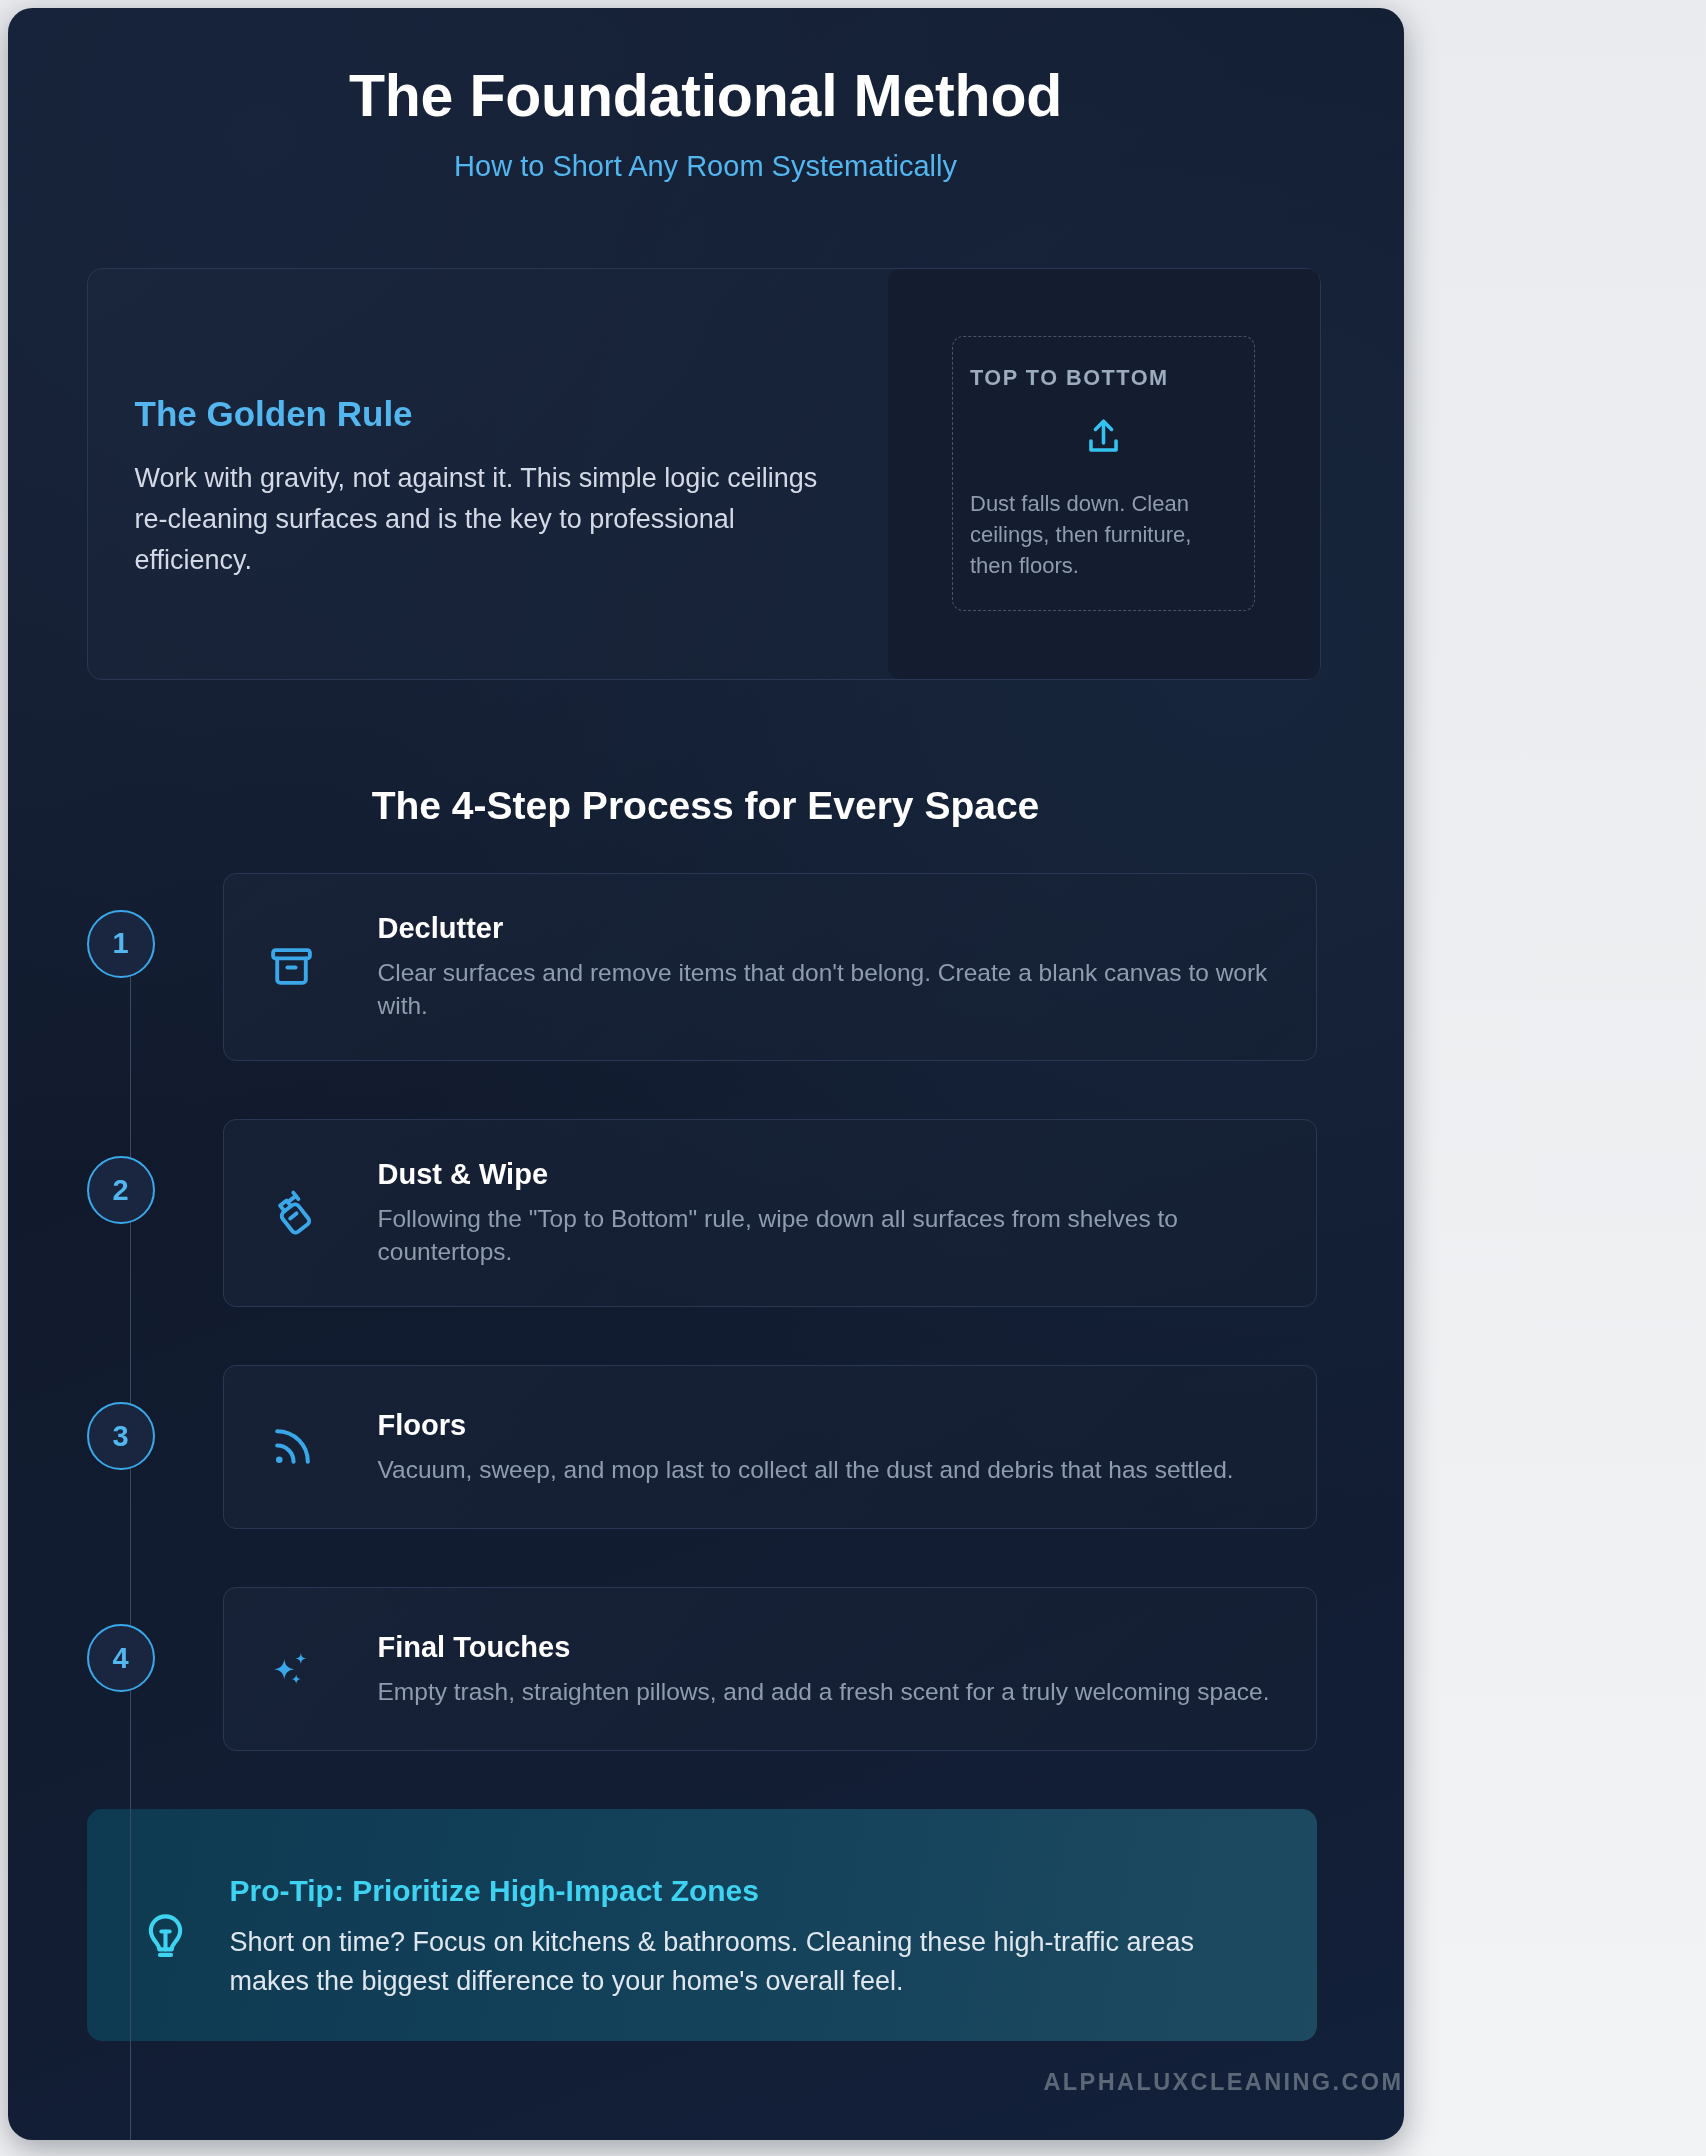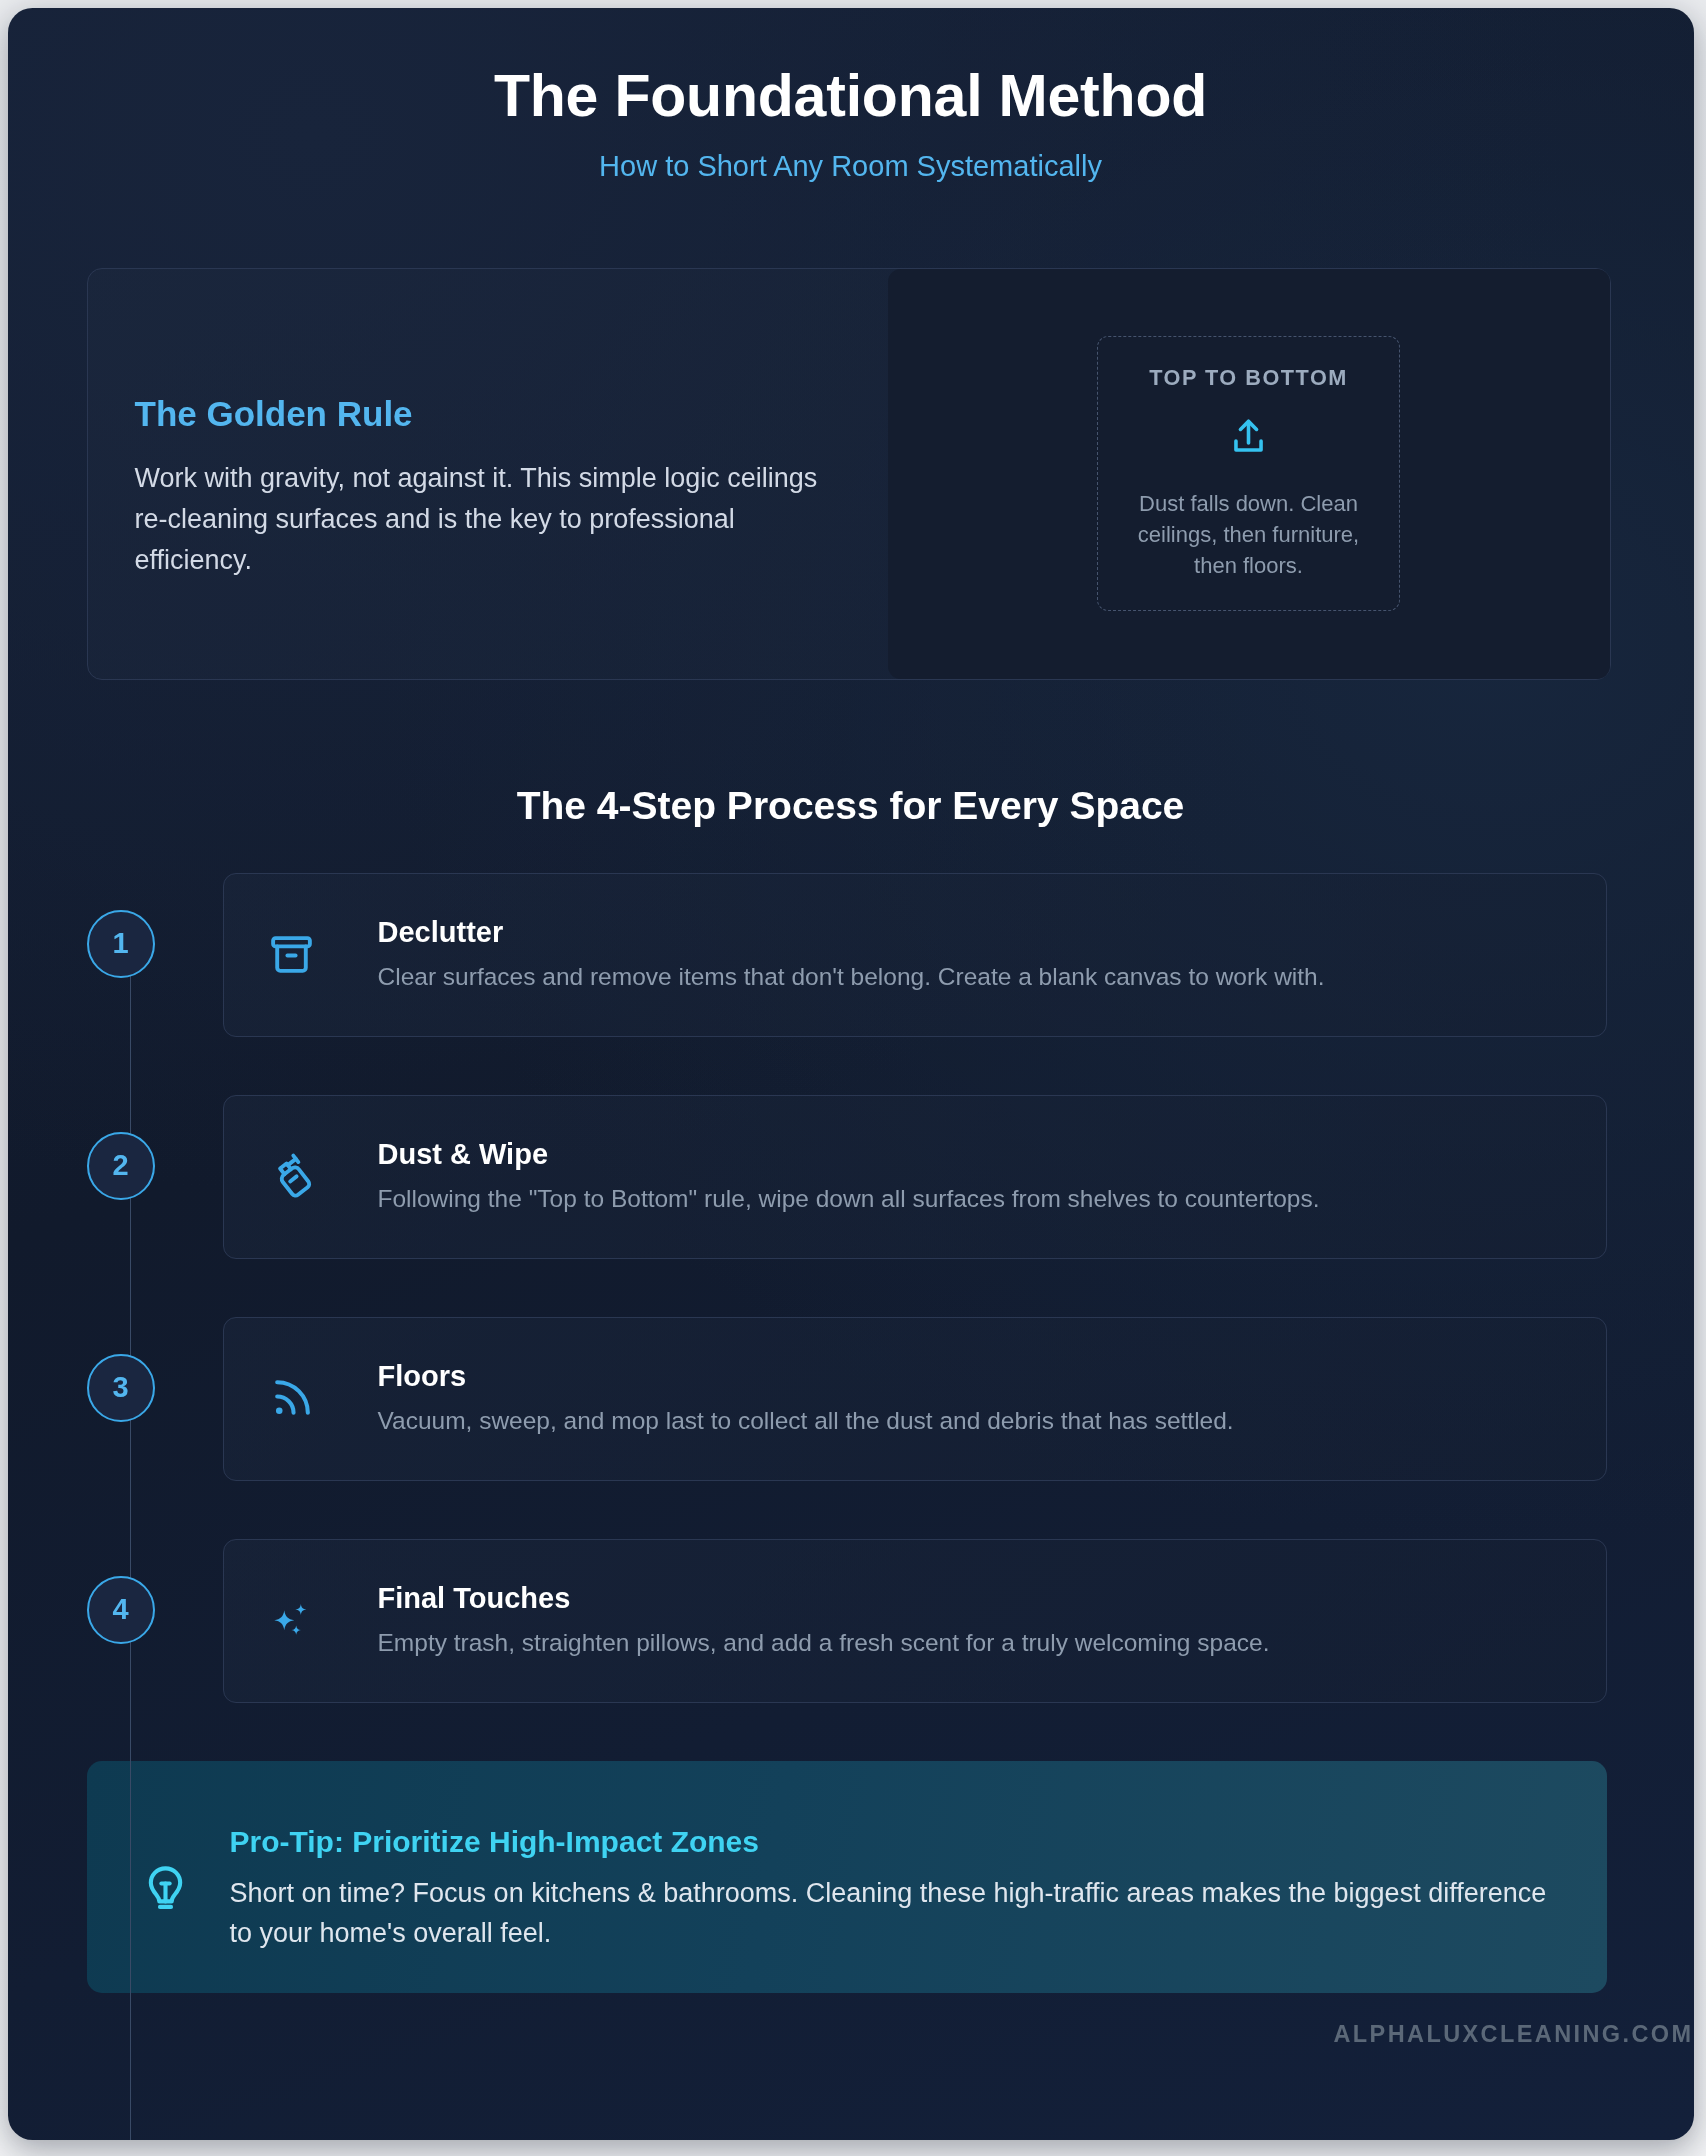--- a/index.html
+++ b/index.html
@@ -15,21 +15,21 @@
   .page {
     position: relative;
     width: 1706px;
     height: 2156px;
     background: linear-gradient(180deg, #e9ebee 0%, #f2f3f5 100%);
     padding: 7.5px 13px 17px 7.5px;
   }
 
   .infographic {
     position: relative;
-    width: 1686px;
+    width: 1396px;
     height: 2132px;
     border-radius: 24.5px;
     background:
       radial-gradient(120% 80% at 18% 6%, #18243b 0%, rgba(19,29,49,0) 62%),
       radial-gradient(110% 70% at 88% 30%, #17263d 0%, rgba(17,26,44,0) 60%),
       linear-gradient(160deg, #141f35 0%, #111a2c 45%, #13203a 100%);
     box-shadow: 0 9.4px 32px rgba(10,18,34,0.35);
     overflow: hidden;
   }
 
@@ -91,21 +91,21 @@
     align-items: center;
     justify-content: center;
     padding: 38px 26px;
   }
 
   .direction-box {
     width: 303px;
     border: 1.9px dashed #46546e;
     border-radius: 11.3px;
     padding: 28px 17px 28px;
-    text-align: center;
+    text-align: left;
     margin: 0 19px;
     min-height: 271px;
   }
 
   .direction-title {
     font-size: 21.7px;
     font-weight: 700;
     color: #9cabbe;
     letter-spacing: 1.5px;
     text-transform: uppercase;

